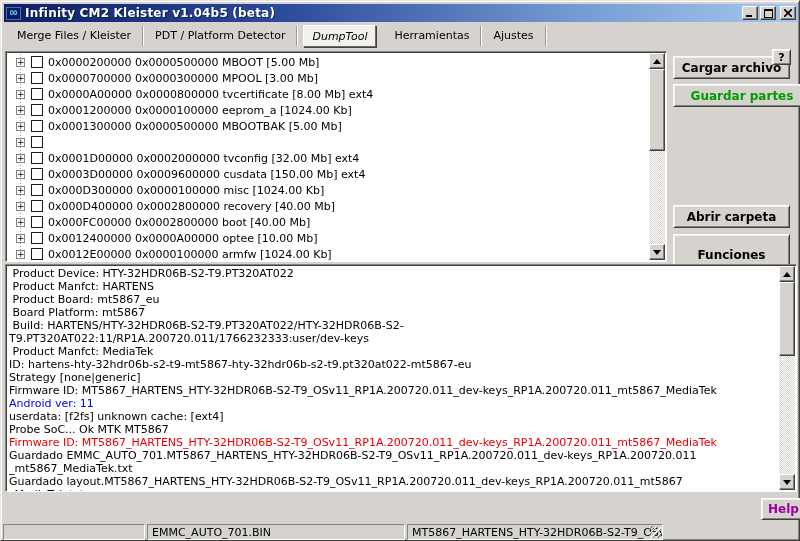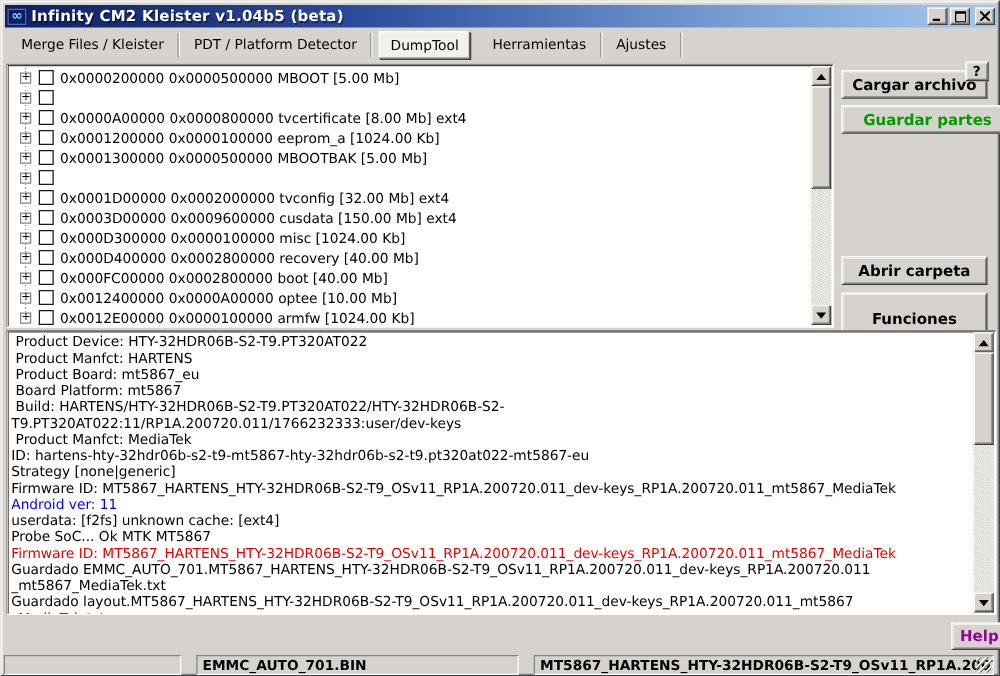--- a/index.html
+++ b/index.html
@@ -24,21 +24,21 @@
   .win-btn{width:16px;height:14px;background:var(--face);border:1px solid;
     border-color:#fff #404040 #404040 #fff;box-shadow:inset -1px -1px 0 #808080;
     display:flex;align-items:center;justify-content:center;}
   .win-btn svg{display:block;}
   .close-gap{margin-left:2px;}
   
   .tabbar{position:absolute;left:4px;top:24px;height:22px;display:flex;align-items:stretch;}
   .tab{padding:3px 12px 4px 12px;display:flex;align-items:center;position:relative;color:#000;}
   .tab:after{content:"";position:absolute;right:0;top:1px;bottom:1px;width:1px;background:#9a9a94;box-shadow:1px 0 0 #fff;}
   .tab.selected{background:#f2f1ed;border:1px solid;border-color:#fff #6b6b6b #6b6b6b #fff;
-    box-shadow:1px 1px 0 #404040;margin:0 6px;padding:3px 8px;}
+    box-shadow:1px 1px 0 #404040;margin:0 6px;padding:3px 8px;font-style:italic;}
   .tab.selected:after{display:none;}
   
   .tree{position:absolute;left:4px;top:50px;width:662px;height:211px;background:#fff;
     border:1px solid;border-color:#848484 #fff #fff #848484;box-shadow:inset 1px 1px 0 #404040;overflow:hidden;}
   .tree-rows{position:absolute;left:1px;top:2px;right:18px;bottom:1px;overflow:hidden;}
   .guide{position:absolute;left:13px;top:0;bottom:0;width:1px;
     background:repeating-linear-gradient(to bottom,#9a9a94 0 1px,transparent 1px 3px);}
   .trow{height:16px;display:flex;align-items:center;white-space:nowrap;position:relative;}
   .expander{width:9px;height:9px;border:1px solid #848484;background:#fff;margin-left:9px;
     font-size:9px;line-height:7px;text-align:center;color:#000;flex:0 0 auto;}
@@ -72,21 +72,21 @@
   .log-lines{position:absolute;left:3px;top:2px;right:19px;bottom:0;overflow:hidden;
     font-size:11px;line-height:13px;white-space:pre;color:#000;}
   .log-lines .blue{color:var(--blue);}
   .log-lines .red{color:var(--red);}
   
   .progress{position:absolute;left:4px;top:497px;width:744px;height:22px;background:#fff;
     border:1px solid #4a4a4a;box-shadow:0 0 0 1px #8a8a84;
     display:flex;align-items:center;justify-content:center;font-weight:bold;font-size:12px;}
   .btn-help{left:760px;top:497px;width:45px;height:22px;color:var(--purple);}
   
-  .statusbar{position:absolute;left:2px;top:523px;width:792px;height:16px;display:flex;gap:12px;font-weight:bold;}
+  .statusbar{position:absolute;left:2px;top:523px;width:660px;height:16px;display:flex;gap:2px;}
   .status-seg{border:1px solid;border-color:#848484 #fff #fff #848484;background:var(--face);
     display:flex;align-items:center;padding:0 4px;white-space:nowrap;overflow:hidden;height:16px;}
   .seg-a{width:142px;flex:0 0 auto;}
   .seg-b{width:258px;flex:0 0 auto;}
   .seg-c{flex:1 1 auto;position:relative;padding-right:14px;}
   .grip{position:absolute;right:1px;bottom:1px;width:12px;height:12px;
     background:repeating-linear-gradient(-45deg,transparent 0 2px,#8a8a84 2px 3px,#fff 3px 4px);}
 </style>
 </head>
 <body>
@@ -128,20 +128,21 @@
     <div class="tree-rows" id="tree-rows">
       <div class="guide"></div>
     <div class="trow">
           <span class="expander">+</span>
           <span class="tcheck"></span>
           <span class="tlabel">0x0000200000 0x0000500000 MBOOT [5.00 Mb]</span>
         </div>
         <div class="trow">
           <span class="expander">+</span>
           <span class="tcheck"></span>
+          <span class="tlabel">0x0000700000 0x0000300000 MPOOL [3.00 Mb]</span>
         </div>
         <div class="trow">
           <span class="expander">+</span>
           <span class="tcheck"></span>
           <span class="tlabel">0x0000A00000 0x0000800000 tvcertificate [8.00 Mb] ext4</span>
         </div>
         <div class="trow">
           <span class="expander">+</span>
           <span class="tcheck"></span>
           <span class="tlabel">0x0001200000 0x0000100000 eeprom_a [1024.00 Kb]</span>

